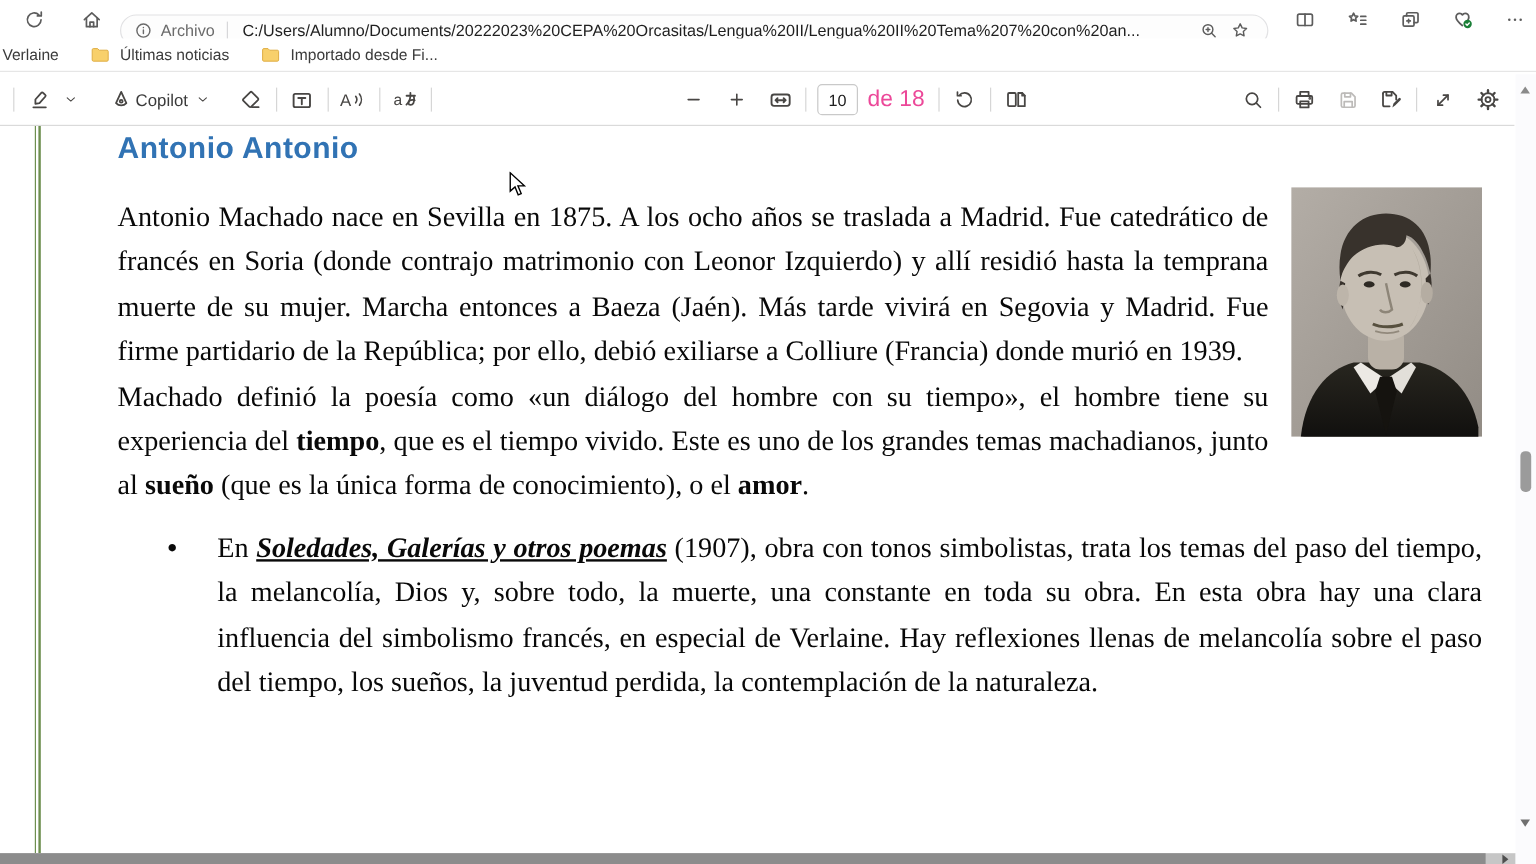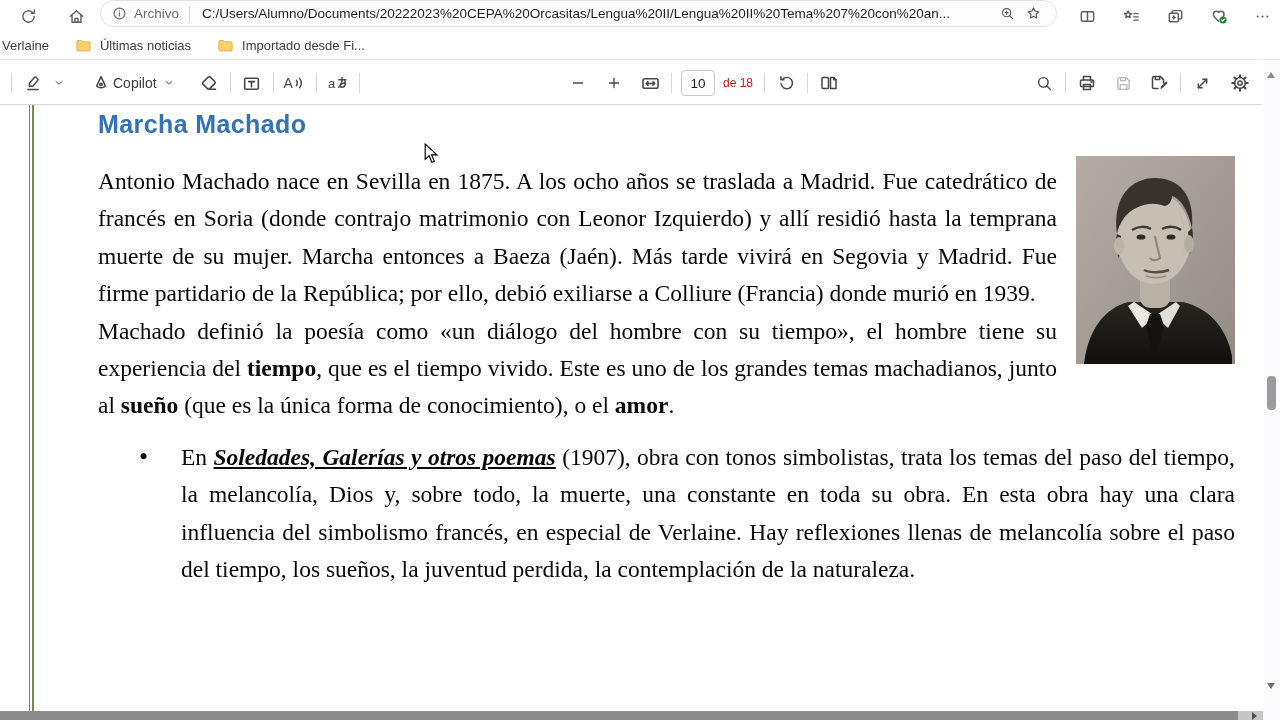--- a/index.html
+++ b/index.html
@@ -4,21 +4,21 @@
 <style>
   * { margin:0; padding:0; box-sizing:border-box; }
   html,body { width:1280px; height:720px; overflow:hidden; background:#fff;
     font-family:"Liberation Sans", sans-serif; }
 
   
   #url-row { position:absolute; top:0; left:0; width:1280px; height:32px; background:#fff; }
   .ibtn { position:absolute; top:2px; width:28px; height:28px; display:flex; align-items:center;
           justify-content:center; border-radius:6px; cursor:pointer; }
   .ibtn svg { stroke:#5c5c5c; fill:none; stroke-width:1.5; stroke-linecap:round; stroke-linejoin:round; }
-  #address-pill { position:absolute; top:0; left:100px; width:957px; height:27px; background:#fdfdfd;
+  #address-pill { position:absolute; top:12px; left:100px; width:957px; height:27px; background:#fdfdfd;
           border:1px solid #e2e2e4; border-radius:15px; display:flex; align-items:center; padding:0 10px; }
   #scheme-label { color:#6b6b6b; font-size:13.5px; margin:0 10px 0 6px; }
   .pill-div { width:1px; height:16px; background:#d7d7d9; margin-right:12px; }
   #url-text { color:#1f1f1f; font-size:13.5px; white-space:nowrap; overflow:hidden; flex:1; }
   .pill-icon { width:26px; height:26px; display:flex; align-items:center; justify-content:center; cursor:pointer; }
   .pill-icon svg { stroke:#5c5c5c; fill:none; stroke-width:1.4; stroke-linecap:round; stroke-linejoin:round; }
 
   
   #bookmarks-row { position:absolute; top:32px; left:0; width:1280px; height:28px; background:#fff;
         border-bottom:1px solid #e6e6e6; display:flex; align-items:center; font-size:13px; color:#3b3b3b; }
@@ -30,21 +30,21 @@
         border-bottom:1px solid #dadada; }
   .tb { position:absolute; top:6px; height:32px; display:flex; align-items:center; }
   .tbtn { height:32px; min-width:32px; display:flex; align-items:center; justify-content:center;
         border-radius:5px; cursor:pointer; color:#484644; }
   .tbtn svg { stroke:#484644; fill:none; stroke-width:1.5; stroke-linecap:round; stroke-linejoin:round; }
   .tbtn.disabled svg { stroke:#bdbbb9; }
   .vsep { width:1px; height:20px; background:#d6d6d6; margin:0 5px; }
   .tb-label { font-size:14px; color:#3b3b3b; margin:0 2px; }
   #page-input { width:34px; height:26px; border:1px solid #c9c9c9; border-radius:4px; text-align:center;
         font-size:13.5px; color:#202020; margin:0 8px 0 4px; font-family:"Liberation Sans",sans-serif; }
-  #page-total { font-size:12px; color:#b91c1c; margin-right:6px; }
+  #page-total { font-size:19px; color:#ec4899; margin-right:6px; }
   #copilot-btn { font-size:14px; color:#2b2b2b; padding:0 8px; }
 
   
   #doc { position:absolute; top:105px; left:0; width:1263px; height:606px; background:#fff; overflow:hidden; }
   #page-border-outer { position:absolute; left:29px; top:0; width:1px; height:606px; background:#6e8f50; }
   #page-border-inner { position:absolute; left:32px; top:0; width:2px; height:606px; background:#6e8f50; }
   #content { position:absolute; left:98px; top:0; width:1137px; padding-top:2px; }
   #doc-title { font-size:25px; font-weight:700; color:#3173b4; letter-spacing:.4px; line-height:34px;
         height:34px; margin-bottom:22px; }
   .bodytext { font-family:"Liberation Serif","DejaVu Serif",serif; font-size:23.5px; line-height:37.4px;
@@ -309,21 +309,21 @@
       </svg>
     </div>
   </div>
 </div>
 
 <div id="doc">
   <div id="page-border-outer"></div>
   <div id="page-border-inner"></div>
 
   <div id="content">
-    <div id="doc-title">Marcha Machado</div>
+    <div id="doc-title">Antonio Antonio</div>
 
     <div id="photo-float">
       <svg viewBox="0 0 159 208" width="159" height="208">
         <defs>
           <linearGradient id="pbg" x1="0" y1="0" x2="1" y2="1">
             <stop offset="0" stop-color="#b3ada6"></stop>
               <stop offset="1" stop-color="#928c85"></stop>
           </linearGradient>
           <linearGradient id="psuit" x1="0" y1="0" x2="0" y2="1">
             <stop offset="0" stop-color="#28261f"></stop>

